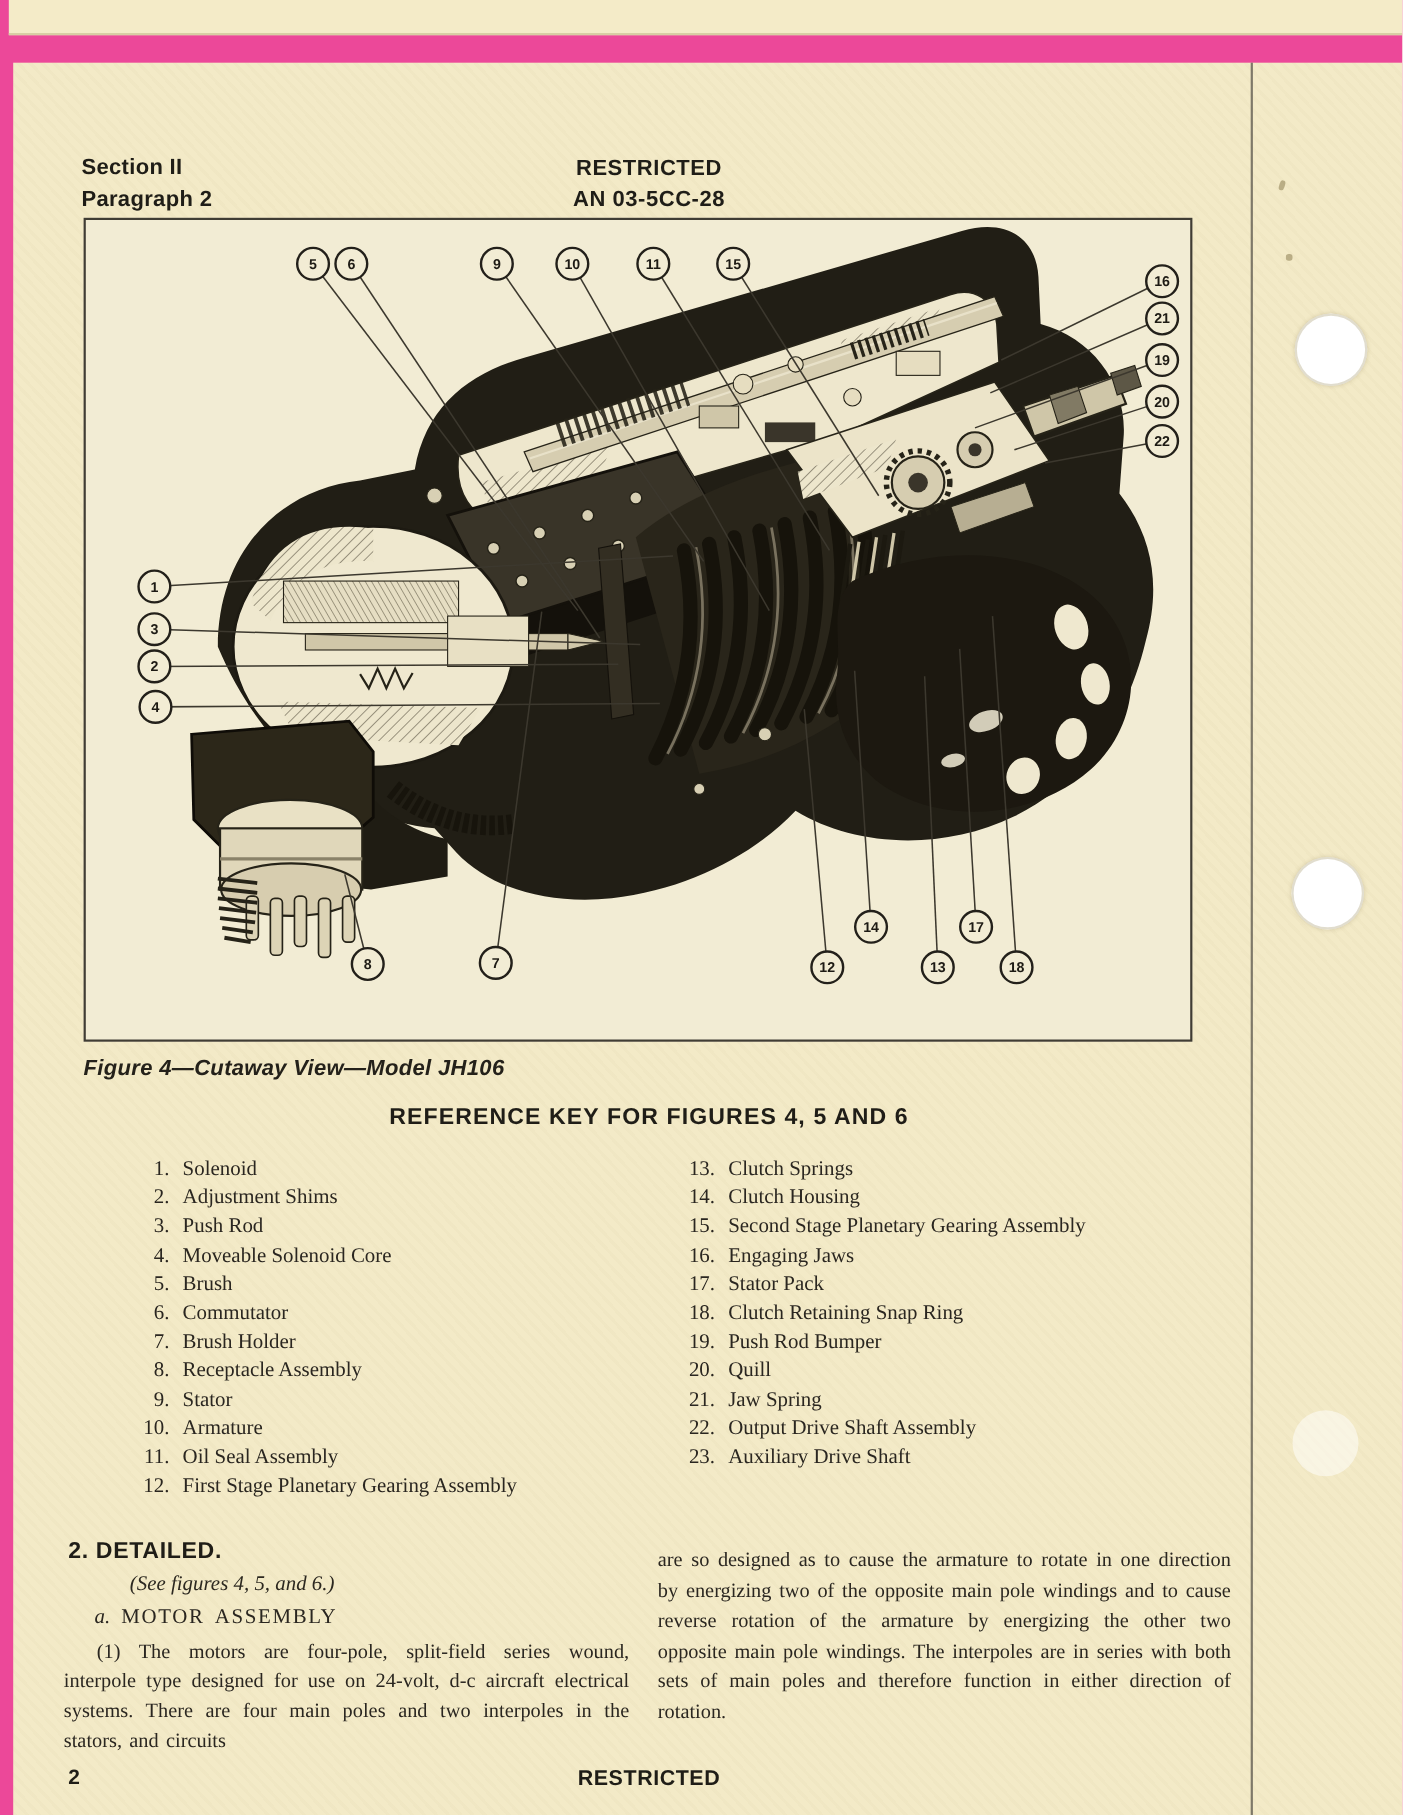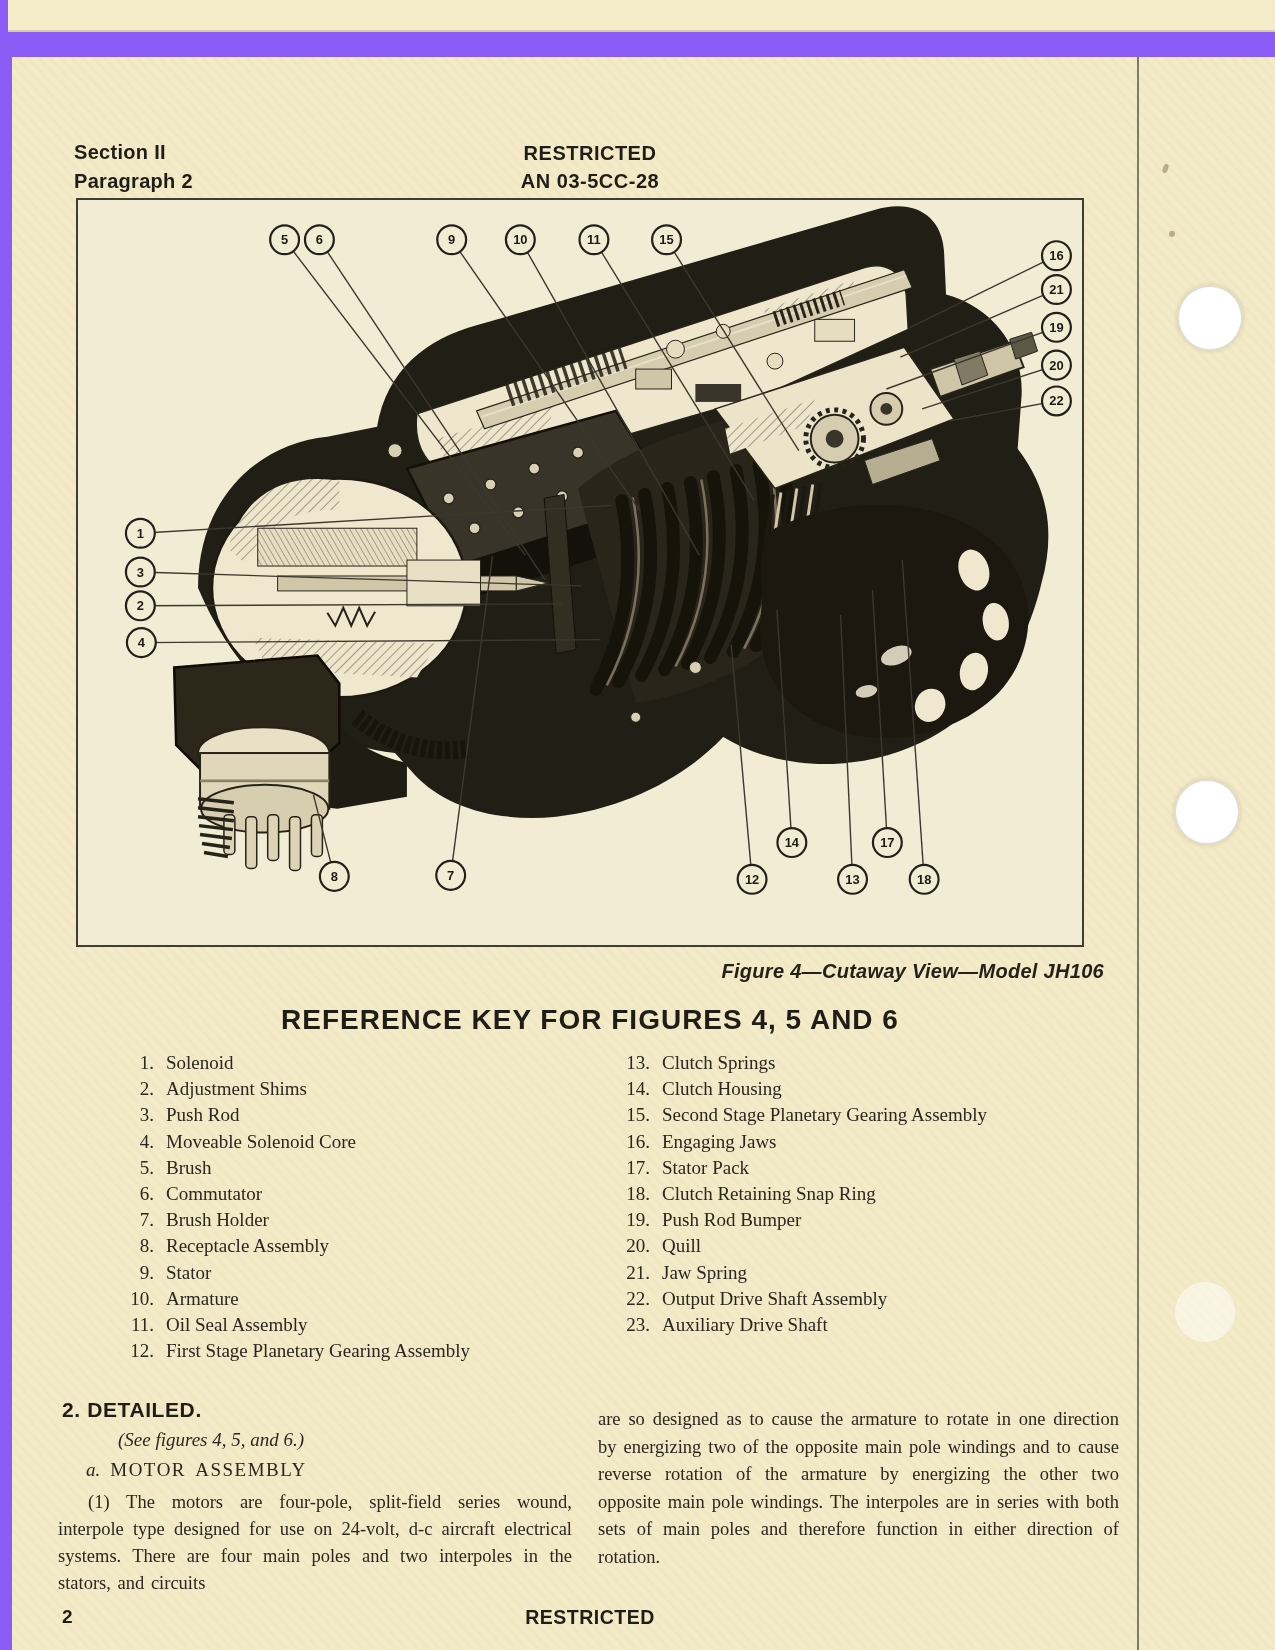--- a/index.html
+++ b/index.html
@@ -1,16 +1,16 @@
 <!DOCTYPE html>
 <html><head>
 <meta charset="utf-8">
 <style>
   html,body{margin:0;padding:0;background:#ffffff;}
-  .canvas{position:relative;width:1275px;height:1650px;overflow:hidden;background:#8b5cf6;
+  .canvas{position:relative;width:1275px;height:1650px;overflow:hidden;background:#ec4899;
     font-family:"Liberation Serif",serif;color:#2a2620;}
   
   .top-page-strip{position:absolute;left:8px;top:0;width:1267px;height:30px;background:#f4ebc8;border-bottom:2px solid #d8cda4;}
   .page{position:absolute;left:12px;top:57px;width:1263px;height:1593px;background:#f3eac7;
     background-image:repeating-linear-gradient(47deg, rgba(120,100,40,0.025) 0 3px, rgba(0,0,0,0) 3px 8px);}
   .paper-edge-line{position:absolute;left:1137px;top:57px;width:2px;height:1593px;background:#57534a;opacity:.75;}
   .punch-hole{position:absolute;border-radius:50%;background:#ffffff;box-shadow:inset 0 0 0 2px rgba(170,158,115,.35), 0 0 4px rgba(120,105,60,.25);}
   .hole-1{left:1177px;top:285px;width:66px;height:66px;}
   .hole-2{left:1174px;top:779px;width:66px;height:66px;}
   .hole-3{left:1175px;top:1282px;width:60px;height:60px;background:rgba(255,255,255,.5);box-shadow:none;}
@@ -19,26 +19,26 @@
   .speck-2{left:1169px;top:231px;width:6px;height:6px;}
 
   .sans{font-family:"Liberation Sans",sans-serif;}
   
   .hdr-left{position:absolute;left:74px;top:138px;font-weight:700;font-size:20px;line-height:29px;color:#1f1d17;letter-spacing:.3px;}
   .hdr-center{position:absolute;left:76px;top:139px;width:1028px;text-align:center;font-weight:700;font-size:20px;line-height:28px;color:#1f1d17;letter-spacing:.5px;}
 
   
   .figure-panel{position:absolute;left:76px;top:198px;width:1008px;height:749px;background:#f2ecd4;border:2px solid #403d34;box-sizing:border-box;}
   .figure-panel svg{position:absolute;left:0;top:0;}
-  .figure-caption{position:absolute;left:76px;top:960px;width:1028px;text-align:right;
+  .figure-caption{position:absolute;left:76px;top:960px;width:1028px;text-align:left;
     font-family:"Liberation Sans",sans-serif;font-style:italic;font-weight:700;font-size:20px;color:#24211a;letter-spacing:.3px;}
 
   
   .refkey-title{position:absolute;left:76px;top:1004px;width:1028px;text-align:center;
-    font-family:"Liberation Sans",sans-serif;font-weight:700;font-size:28px;letter-spacing:1px;color:#1f1d17;}
+    font-family:"Liberation Sans",sans-serif;font-weight:700;font-size:21px;letter-spacing:1px;color:#1f1d17;}
   .ref-col{position:absolute;top:1050px;font-size:19px;line-height:26.2px;color:#2a2620;}
   .ref-col-left{left:112px;width:470px;}
   .ref-col-right{left:608px;width:500px;}
   .ref-item{display:flex;}
   .ref-num{display:inline-block;width:42px;text-align:right;flex:0 0 42px;}
   .ref-label{margin-left:12px;}
 
   
   .detailed-heading{position:absolute;left:62px;top:1398px;font-family:"Liberation Sans",sans-serif;font-weight:700;font-size:21px;letter-spacing:.6px;color:#1f1d17;}
   .figure-note{position:absolute;left:118px;top:1429px;font-style:italic;font-size:19px;color:#2c2820;}

